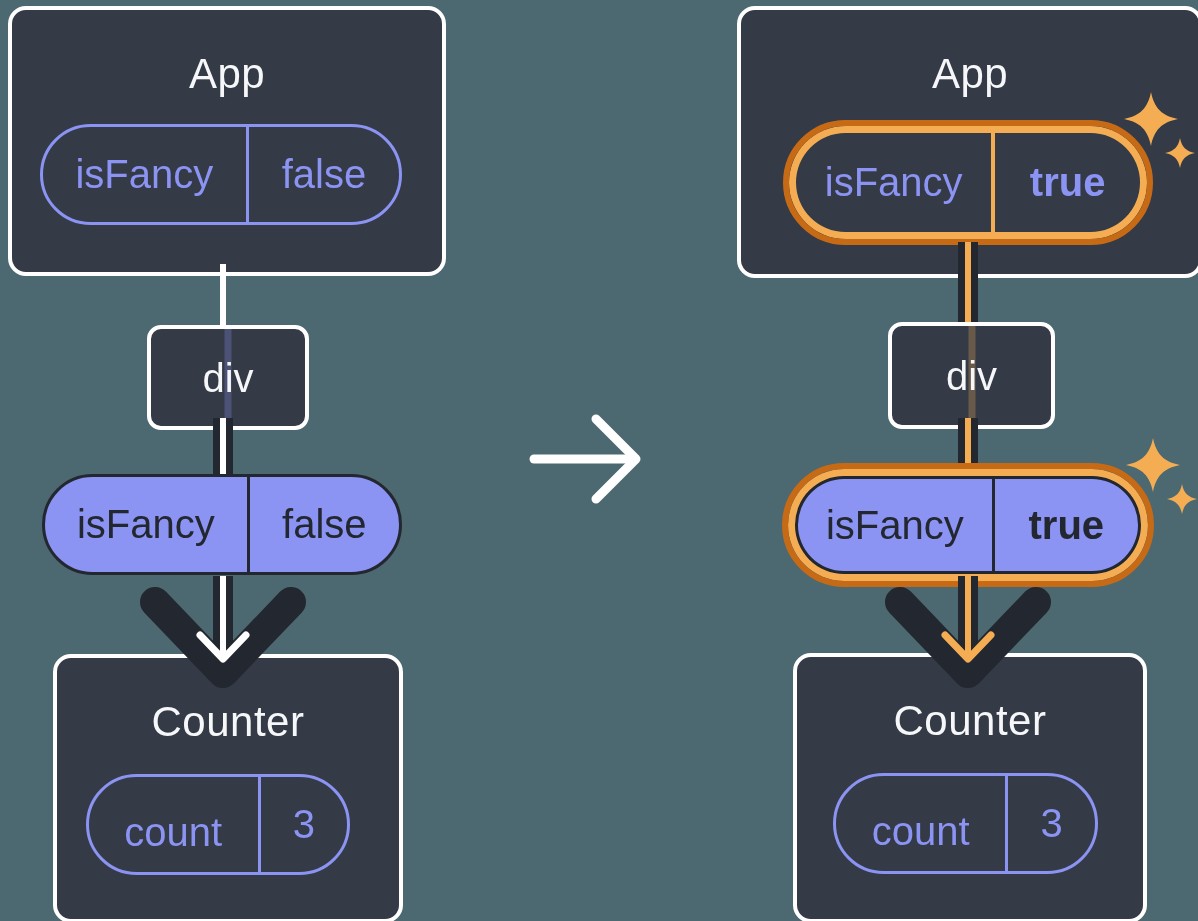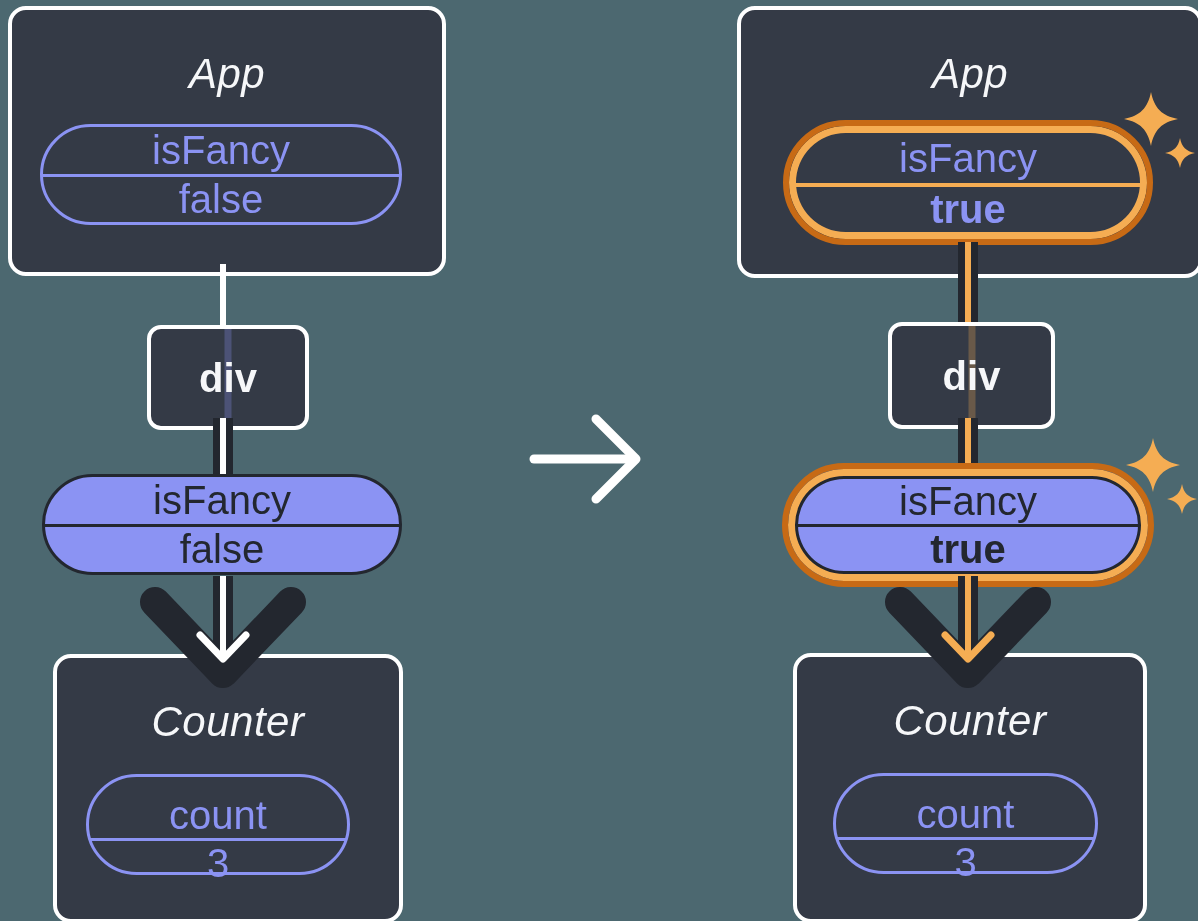--- a/index.html
+++ b/index.html
@@ -6,24 +6,24 @@
     --background:#4C6870; --card:#343A46; --dark:#23272F; --white:#FFFFFF;
     --text_light:#F6F7F9; --purple:#8B93F3; --orange_dark:#C76A15; --orange_light:#F5AD53;
   }
   html,body{margin:0;padding:0;background:var(--background);}
   .stage{position:relative;width:1198px;height:921px;background:var(--background);
          font-family:"Liberation Sans",sans-serif;overflow:hidden;}
 
   
   .card{position:absolute;background:var(--card);border:4px solid var(--white);border-radius:18px;}
   .card-title{position:absolute;left:0;right:0;text-align:center;color:var(--text_light);
-              font-size:42px;font-weight:500;letter-spacing:.5px;font-style:italic;}
+              font-size:42px;font-weight:500;letter-spacing:.5px;}
 
   
-  .pill{position:absolute;display:flex;align-items:stretch;border-radius:999px;box-sizing:border-box;flex-direction:column;}
+  .pill{position:absolute;display:flex;align-items:stretch;border-radius:999px;box-sizing:border-box;}
   .cell{display:flex;align-items:center;justify-content:center;font-size:40px;white-space:nowrap;}
   .cell-name{flex:1.35;} .cell-value{flex:1;}
   .wide .cell-name{flex:1.95;margin-top:16px;}
   .divider{flex:0 0 3px;}
   .pill-outline{border:3px solid var(--purple);color:var(--purple);}
   .pill-outline .divider{background:var(--purple);}
   .pill-filled{background:var(--purple);border:3px solid var(--dark);color:var(--dark);}
   .pill-filled .divider{background:var(--dark);}
   .pill-ring{border:6px solid var(--orange_dark);box-shadow:inset 0 0 0 7px var(--orange_light);
              padding:7px;color:var(--purple);}
@@ -40,21 +40,21 @@
   .seg-core{position:absolute;left:50%;transform:translateX(-50%);top:0;bottom:0;width:6px;}
   .core-white{background:var(--white);} .core-orange{background:var(--orange_light);}
   .line-plain{position:absolute;background:var(--white);}
   .flow-arrow{position:absolute;}
 
   
   .div-stripe{position:absolute;left:50%;transform:translateX(-50%);top:0;bottom:0;width:7px;}
   .stripe-purple{background:rgba(139,147,243,.28);}
   .stripe-orange{background:rgba(245,173,83,.28);}
   .div-label{position:absolute;left:0;right:0;top:50%;transform:translateY(-50%);
-             text-align:center;color:var(--text_light);font-size:40px;font-weight:700;}
+             text-align:center;color:var(--text_light);font-size:40px;font-weight:400;}
 
   
   .b-app{left:8px;top:6px;width:430px;height:262px;}
   .b-app .card-title{top:40px;}
   .b-app-pill{left:28px;top:114px;width:362px;height:101px;}
   .b-line1{left:220px;top:264px;width:6px;height:66px;}
   .b-div{left:147px;top:325px;width:154px;height:97px;border-radius:14px;}
   .b-seg2{left:213px;top:418px;width:20px;height:64px;}
   .b-pill{left:42px;top:474px;width:360px;height:101px;}
   .b-counter{left:53px;top:654px;width:342px;height:261px;}

